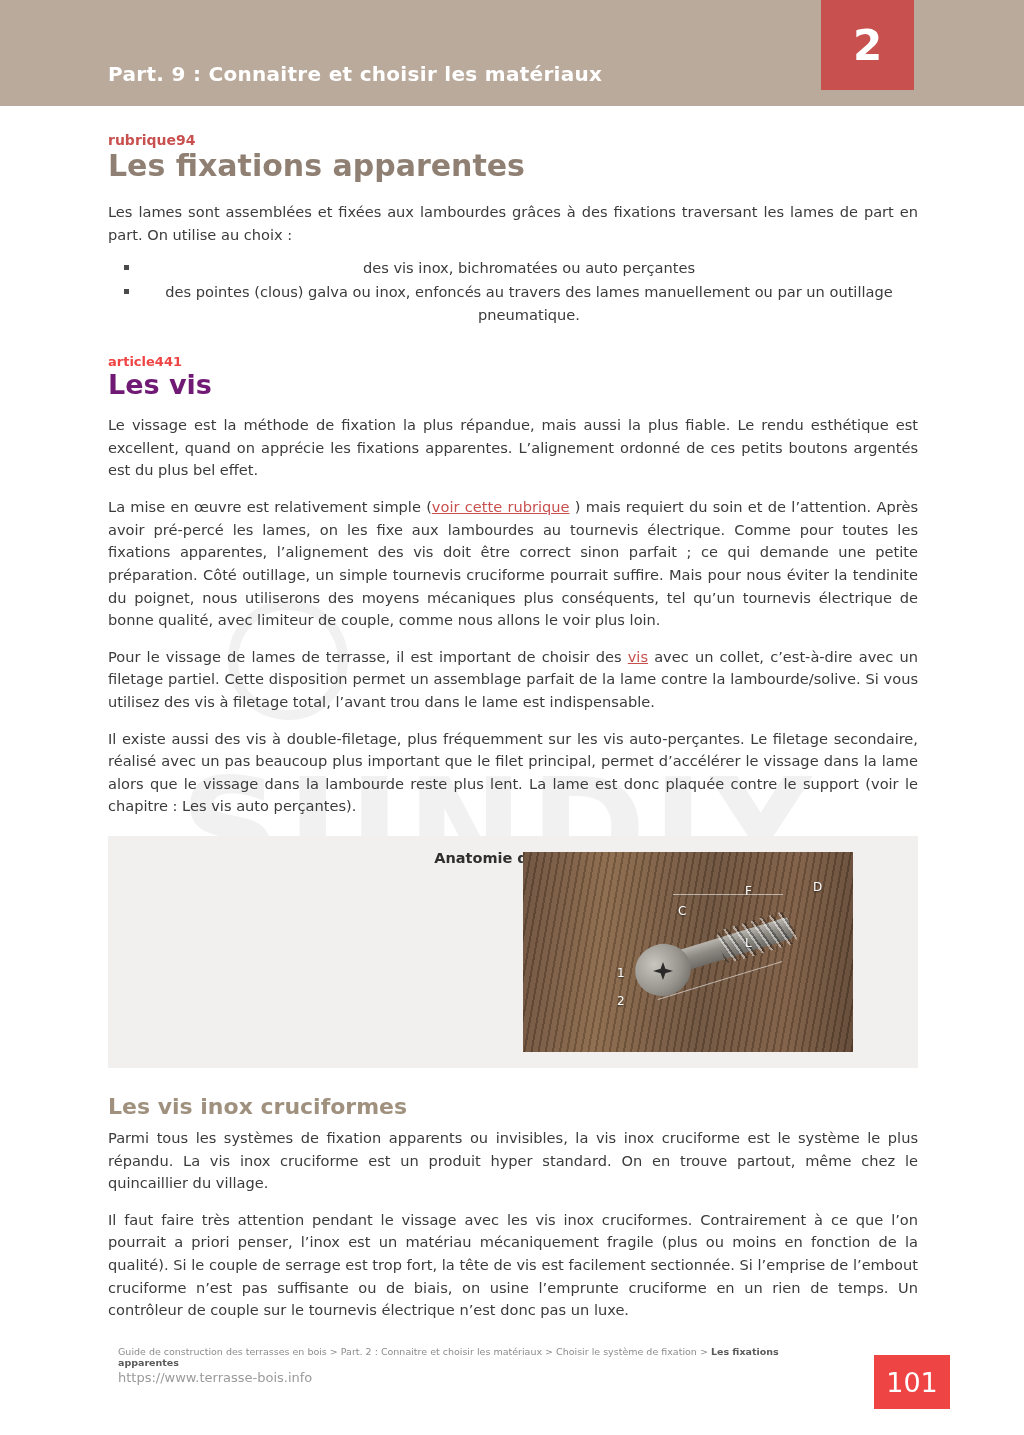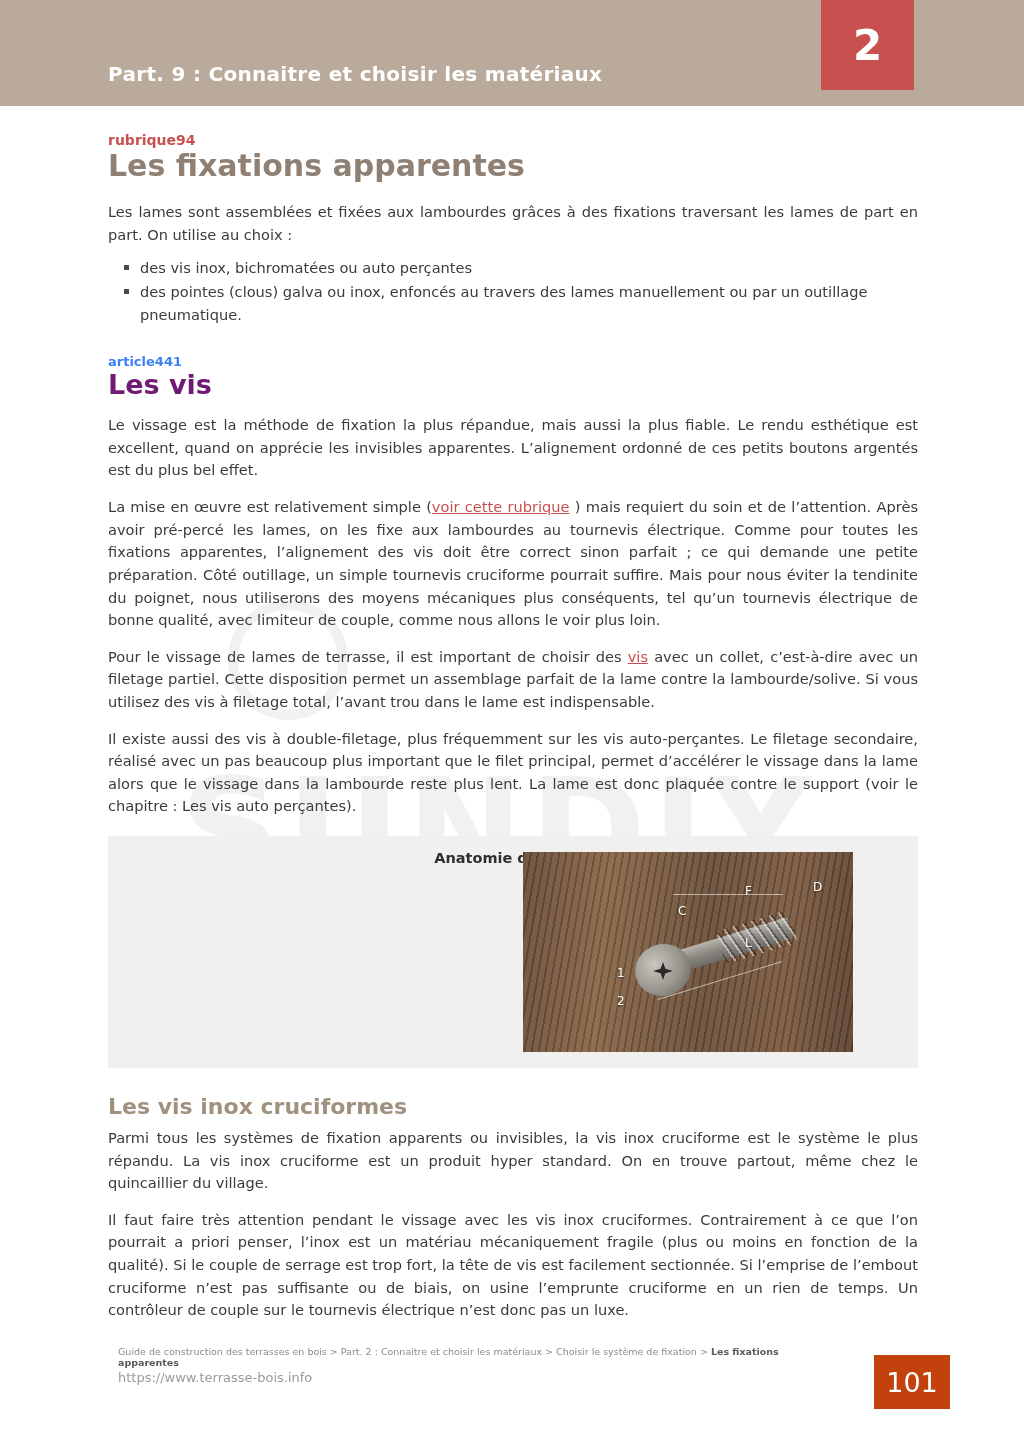--- a/index.html
+++ b/index.html
@@ -68,21 +68,21 @@
     font-size: 14px;
     margin-right: 10px;
     white-space: nowrap;
   }
   .rubrique-title {
     color: #8f8073;
     font-size: 30px;
     font-weight: bold;
   }
   .article-tag {
-    color: #3b82f6;
+    color: #ef4444;
     font-weight: bold;
     font-size: 13px;
     margin-right: 8px;
     white-space: nowrap;
   }
   .article-title {
     color: #701a75;
     font-size: 27px;
     font-weight: bold;
   }
@@ -102,20 +102,21 @@
     color: #3b3b3b;
   }
   p.para.first { margin-top: 18px; }
 
   .link { color: #c8504f; }
 
   ul.bullets {
     list-style: none;
     margin: 10px 0 0 0;
     padding: 0 0 0 16px;
+    text-align: center;
   }
   ul.bullets li {
     font-size: 14.6px;
     line-height: 1.6;
     color: #3b3b3b;
     position: relative;
     padding-left: 16px;
   }
   ul.bullets li::before {
     content: "";
@@ -278,21 +279,21 @@
     font-size: 13px;
     color: #9a9a9a;
     margin-top: 2px;
   }
   .page-badge {
     position: absolute;
     right: 74px;
     bottom: 26px;
     width: 76px;
     height: 54px;
-    background: #c2410c;
+    background: #ef4444;
     color: #ffffff;
     font-size: 27px;
     display: flex;
     align-items: center;
     justify-content: center;
   }
 </style>
 </head>
 <body>
 
@@ -315,21 +316,21 @@
   <ul class="bullets">
     <li>des vis inox, bichromatées ou auto perçantes</li>
     <li>des pointes (clous) galva ou inox, enfoncés au travers des lames manuellement ou par un outillage pneumatique.</li>
   </ul>
 
   <div class="rubrique-row" style="margin-top:28px;">
     <span class="article-tag">article441</span>
     <span class="article-title">Les vis</span>
   </div>
 
-  <p class="para">Le vissage est la méthode de fixation la plus répandue, mais aussi la plus fiable. Le rendu esthétique est excellent, quand on apprécie les invisibles apparentes. L’alignement ordonné de ces petits boutons argentés est du plus bel effet.</p>
+  <p class="para">Le vissage est la méthode de fixation la plus répandue, mais aussi la plus fiable. Le rendu esthétique est excellent, quand on apprécie les fixations apparentes. L’alignement ordonné de ces petits boutons argentés est du plus bel effet.</p>
 
   <p class="para"><span>La mise en œuvre est relativement simple (</span><a class="link" href="#">voir cette rubrique</a><span> ) mais requiert du soin et de l’attention. Après avoir pré-percé les lames, on les fixe aux lambourdes au tournevis électrique. Comme pour toutes les fixations apparentes, l’alignement des vis doit être correct sinon parfait ; ce qui demande une petite préparation. Côté outillage, un simple tournevis cruciforme pourrait suffire. Mais pour nous éviter la tendinite du poignet, nous utiliserons des moyens mécaniques plus conséquents, tel qu’un tournevis électrique de bonne qualité, avec limiteur de couple, comme nous allons le voir plus loin.</span></p>
 
   <p class="para"><span>Pour le vissage de lames de terrasse, il est important de choisir des </span><a class="link" href="#">vis</a><span> avec un collet, c’est-à-dire avec un filetage partiel. Cette disposition permet un assemblage parfait de la lame contre la lambourde/solive. Si vous utilisez des vis à filetage total, l’avant trou dans le lame est indispensable.</span></p>
 
   <p class="para">Il existe aussi des vis à double-filetage, plus fréquemment sur les vis auto-perçantes. Le filetage secondaire, réalisé avec un pas beaucoup plus important que le filet principal, permet d’accélérer le vissage dans la lame alors que le vissage dans la lambourde reste plus lent. La lame est donc plaquée contre le support (voir le chapitre : Les vis auto perçantes).</p>
 
   <div class="figure">
     <div class="figure-caption">Anatomie d’une vis</div>
 

